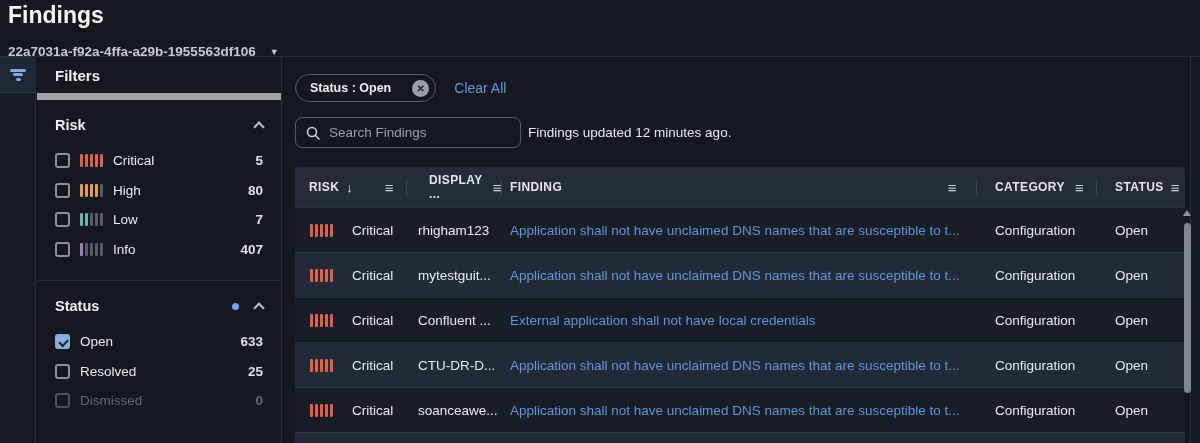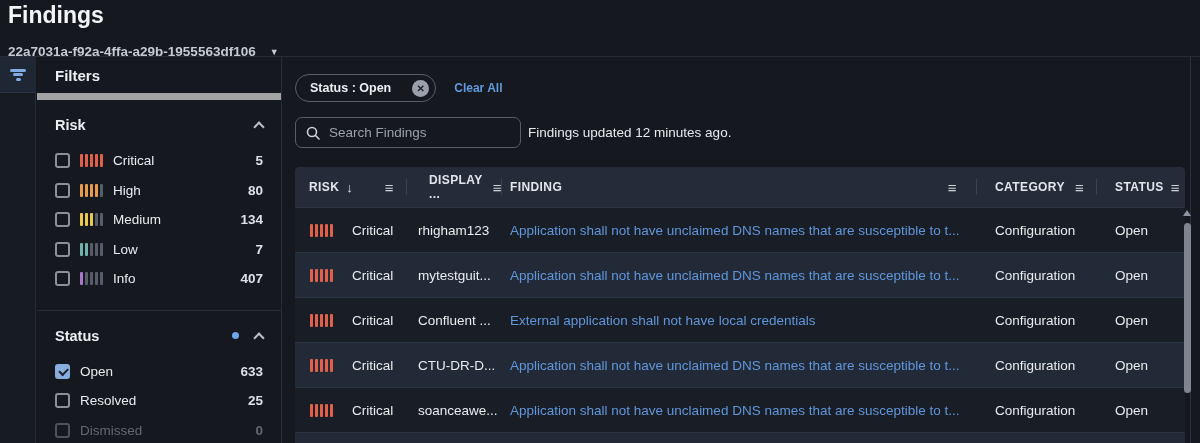--- a/index.html
+++ b/index.html
@@ -47,21 +47,21 @@
   .f-item.disabled .f-label, .f-item.disabled .f-count { color:#626873; }
   .hdiv { height:1px; background:#272c36; margin-top:16px; }
 
   
   .chip-row { position:absolute; left:295px; top:74px; display:flex; align-items:center; gap:18px; }
   .chip { height:28px; border:1px solid #565d69; border-radius:14px; display:flex; align-items:center;
           padding:0 6px 0 14px; gap:21px; }
   .chip-label { font-size:12.5px; font-weight:700; color:#eceef1; }
   .chip-x { width:17px; height:17px; border-radius:50%; background:#9aa0ab; color:#1b2027;
             display:flex; align-items:center; justify-content:center; font-size:10px; font-weight:700; cursor:pointer; }
-  .clear-all { font-size:12px; font-weight:700; color:#619ade; cursor:pointer; }
+  .clear-all { font-size:14px; font-weight:400; color:#619ade; cursor:pointer; }
 
   .search-box { position:absolute; left:295px; top:117px; width:226px; height:31px; border:1px solid #565d69;
                 border-radius:7px; display:flex; align-items:center; padding:0 10px; gap:9px; background:transparent; }
   .search-box svg { flex:none; }
   .search-box input { flex:1; min-width:0; background:transparent; border:none; outline:none;
                       color:#e9ebee; font-size:13.5px; font-family:"Liberation Sans",sans-serif; }
   .search-box input::placeholder { color:#9aa1ac; }
   .updated { position:absolute; left:528px; top:117px; height:31px; display:flex; align-items:center;
              font-size:13.5px; color:#e6e9ed; }
 
@@ -155,32 +155,20 @@
             <i style="background: rgb(232, 156, 74);"></i>
             <i style="background: rgb(232, 156, 74);"></i>
             <i></i>
           </span>
         <span class="f-label">High</span>
         <span class="f-count">80</span>
       </div>
       <div class="f-item">
         <span class="cb"></span>
         <span class="bars">
-            <i style="background: rgb(236, 201, 79);"></i>
-            <i style="background: rgb(236, 201, 79);"></i>
-            <i style="background: rgb(236, 201, 79);"></i>
-            <i></i>
-            <i></i>
-          </span>
-        <span class="f-label">Medium</span>
-        <span class="f-count">134</span>
-      </div>
-      <div class="f-item">
-        <span class="cb"></span>
-        <span class="bars">
             <i style="background: rgb(111, 179, 173);"></i>
             <i style="background: rgb(111, 179, 173);"></i>
             <i></i>
             <i></i>
             <i></i>
           </span>
         <span class="f-label">Low</span>
         <span class="f-count">7</span>
       </div>
       <div class="f-item">

